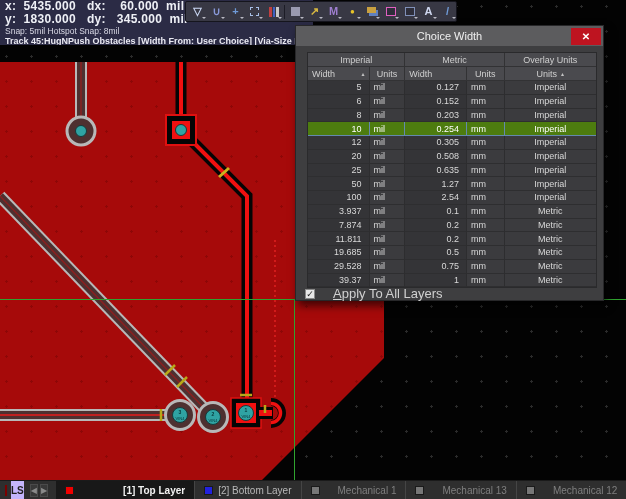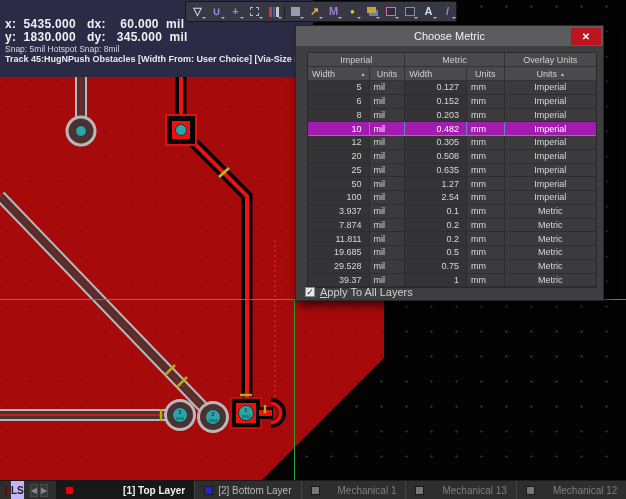--- a/index.html
+++ b/index.html
@@ -11,22 +11,22 @@
   #canvas { position:absolute; left:0; top:0; width:626px; height:480px; background:#030303;
             background-image:radial-gradient(#2b2b2b 1px, transparent 1.4px);
             background-size:25px 25px; background-position:-6px -6px; }
   #board { position:absolute; left:0; top:0; width:626px; height:480px; background:#a60a0a;
            background-image:radial-gradient(#8d0707 1px, transparent 1.3px);
            background-size:25px 25px; background-position:-6px -6px;
            clip-path:polygon(0 62px,384px 62px,384px 358px,261px 481px,0 481px); }
   #pcb-svg { position:absolute; left:0; top:0; }
 
   
-  #hud { position:absolute; left:0; top:0; width:313px; height:77px; background:#2b2b45;
-         color:#eef0f6; z-index:4; padding:18px 0 0 5px; overflow:hidden; }
+  #hud { position:absolute; left:0; top:0; width:313px; height:45px; background:#2b2b45;
+         color:#eef0f6; z-index:4; padding:0 0 0 5px; overflow:hidden; }
   .hud-coord { font-size:12px; font-weight:bold; white-space:pre; line-height:13px; letter-spacing:.3px; }
   .hud-layer { font-size:15px; font-weight:bold; color:#e8d23c; line-height:15px; margin-top:1px; white-space:pre; }
   .hud-snap  { font-size:8.5px; color:#d8d8e4; line-height:9px; margin-top:1px; white-space:pre; }
   .hud-track { font-size:9px; font-weight:bold; color:#e9e9f2; line-height:9.5px; margin-top:1px; white-space:pre; }
 
   
   #toolbar { position:absolute; left:185px; top:1px; width:272px; height:21px; background:#383844;
              border:1px solid #15151d; border-radius:2px; z-index:5; display:flex; align-items:center;
              padding:0 2px; }
   .tbi { position:relative; width:19px; height:19px; display:flex; align-items:center; justify-content:center; }
@@ -60,25 +60,25 @@
   .hc .sort { margin-left:auto; font-size:6px; color:#c2c2c2; }
   .hc.center { justify-content:center; }
   .hc.center .sort { margin-left:4px; }
   .trow { height:13.75px; }
   .trow > div { font-size:9px; color:#d8d8d8; display:flex; align-items:center;
                 border-right:1px solid #2d2d2f; border-bottom:1px solid #2e2e30; overflow:hidden; }
   .cv { background:#343437; justify-content:flex-end; padding-right:7px; }
   .cu { background:#3b3b3e; justify-content:flex-start; padding-left:4px; }
   .cs { background:#3b3b3e; justify-content:center; }
   .w1{width:62px;} .w2{width:36px;} .w3{width:62px;} .w4{width:38px;} .w5{width:92px;}
-  .trow.sel > div { background:#a21caf; color:#ffffff; border-right-color:#6488ae; border-bottom-color:#6488ae; }
+  .trow.sel > div { background:#4d7c0f; color:#ffffff; border-right-color:#6488ae; border-bottom-color:#6488ae; }
   #dlg-check { position:absolute; left:9px; top:260px; display:flex; align-items:center; gap:5px; }
   #dlg-checkbox { width:10px; height:10px; background:#e8e8e8; border:1px solid #8a8a8a;
                   color:#222; font-size:9px; line-height:9px; text-align:center; }
-  #dlg-check-label { color:#d0d0d0; font-size:11px; }
+  #dlg-check-label { color:#d0d0d0; font-size:13px;margin-left:13px; }
   #dlg-check-label .ul { text-decoration:underline; }
 
   
   #statusbar { position:absolute; left:0; top:480px; width:626px; height:19px; background:#2e2e2e;
                display:flex; align-items:center; z-index:7; border-top:1px solid #1a1a1a;
                white-space:nowrap; overflow:hidden; }
   #sb-swatch { width:26px; height:11px; background:#f00000; margin:0 4px 0 5px; border:1px solid #7a0000; }
   #sb-ls { width:20px; height:29px; background:#c4b5fd; color:#1e1e1e; font-size:10px; font-weight:bold;
            display:flex; align-items:center; justify-content:center; border-radius:1px; margin-right:6px; }
   .sb-arrow { width:13px; height:13px; color:#8a8a8a; font-size:8px; display:flex; align-items:center;
@@ -224,21 +224,21 @@
         <div class="tbi">
           <span class="g" style="color: rgb(208, 216, 240);">A</span>
         </div>
         <div class="tbi">
           <span class="g" style="color: rgb(111, 155, 216);">/</span>
         </div>
       </div>
   </div>
 
   <div id="dialog">
-    <div id="dlg-title">Choose Metric</div>
+    <div id="dlg-title">Choice Width</div>
     <div id="dlg-close">✕</div>
 
     <div id="wtable">
       <div class="ghead">
         <div class="gc w1" style="width:98px">Imperial</div>
         <div class="gc" style="width:100px">Metric</div>
         <div class="gc" style="width:92px; border-right:none">Overlay Units</div>
       </div>
       <div class="chead">
         <div class="hc w1">
@@ -277,21 +277,21 @@
           <div class="trow">
             <div class="cv w1">8</div>
             <div class="cu w2">mil</div>
             <div class="cv w3">0.203</div>
             <div class="cu w4">mm</div>
             <div class="cs w5" style="border-right: none;">Imperial</div>
           </div>
           <div class="trow sel">
             <div class="cv w1">10</div>
             <div class="cu w2">mil</div>
-            <div class="cv w3">0.482</div>
+            <div class="cv w3">0.254</div>
             <div class="cu w4">mm</div>
             <div class="cs w5" style="border-right: none;">Imperial</div>
           </div>
           <div class="trow">
             <div class="cv w1">12</div>
             <div class="cu w2">mil</div>
             <div class="cv w3">0.305</div>
             <div class="cu w4">mm</div>
             <div class="cs w5" style="border-right: none;">Imperial</div>
           </div>

